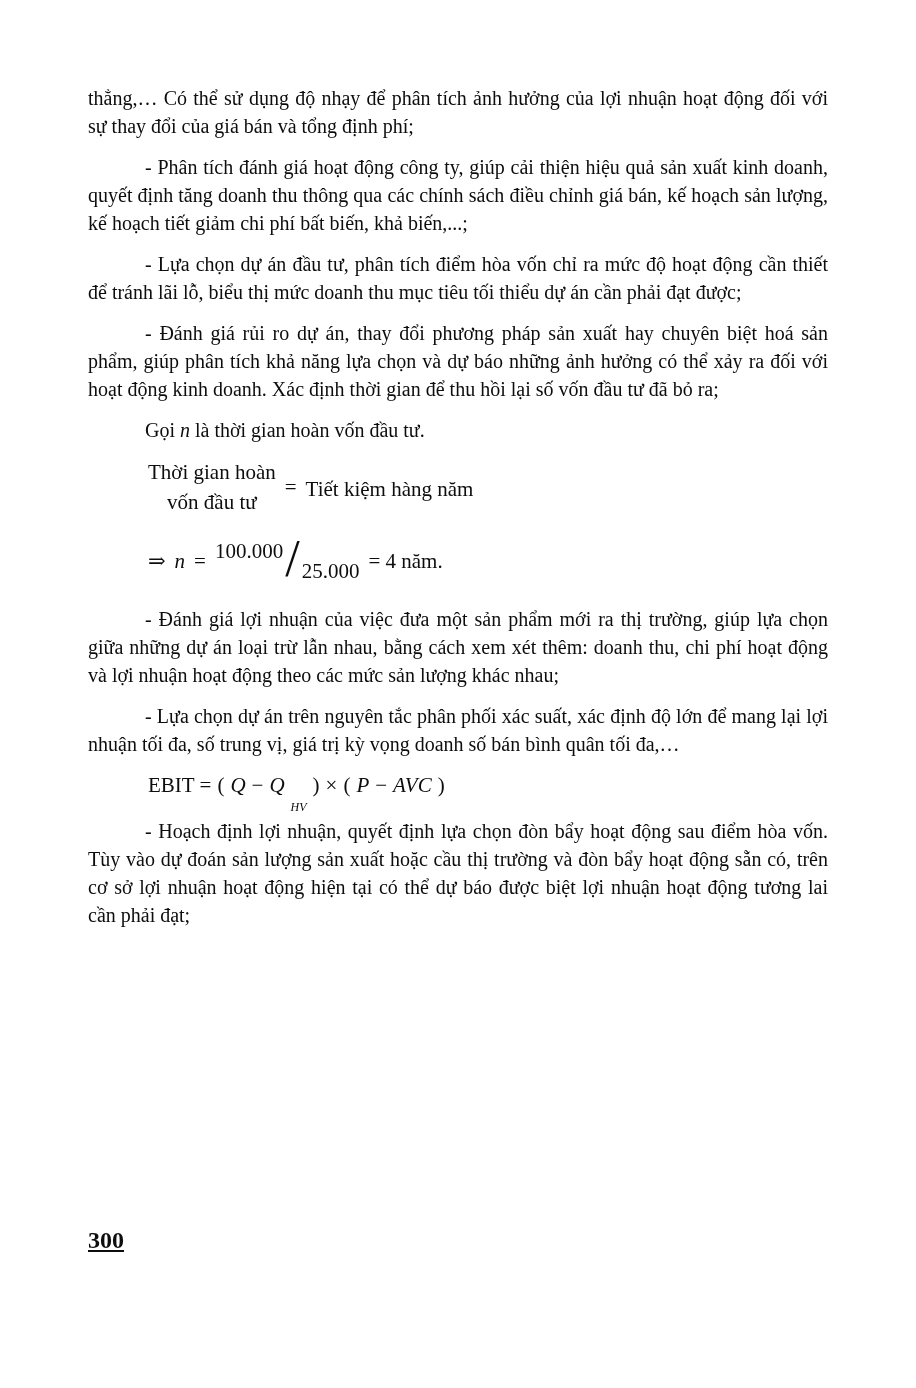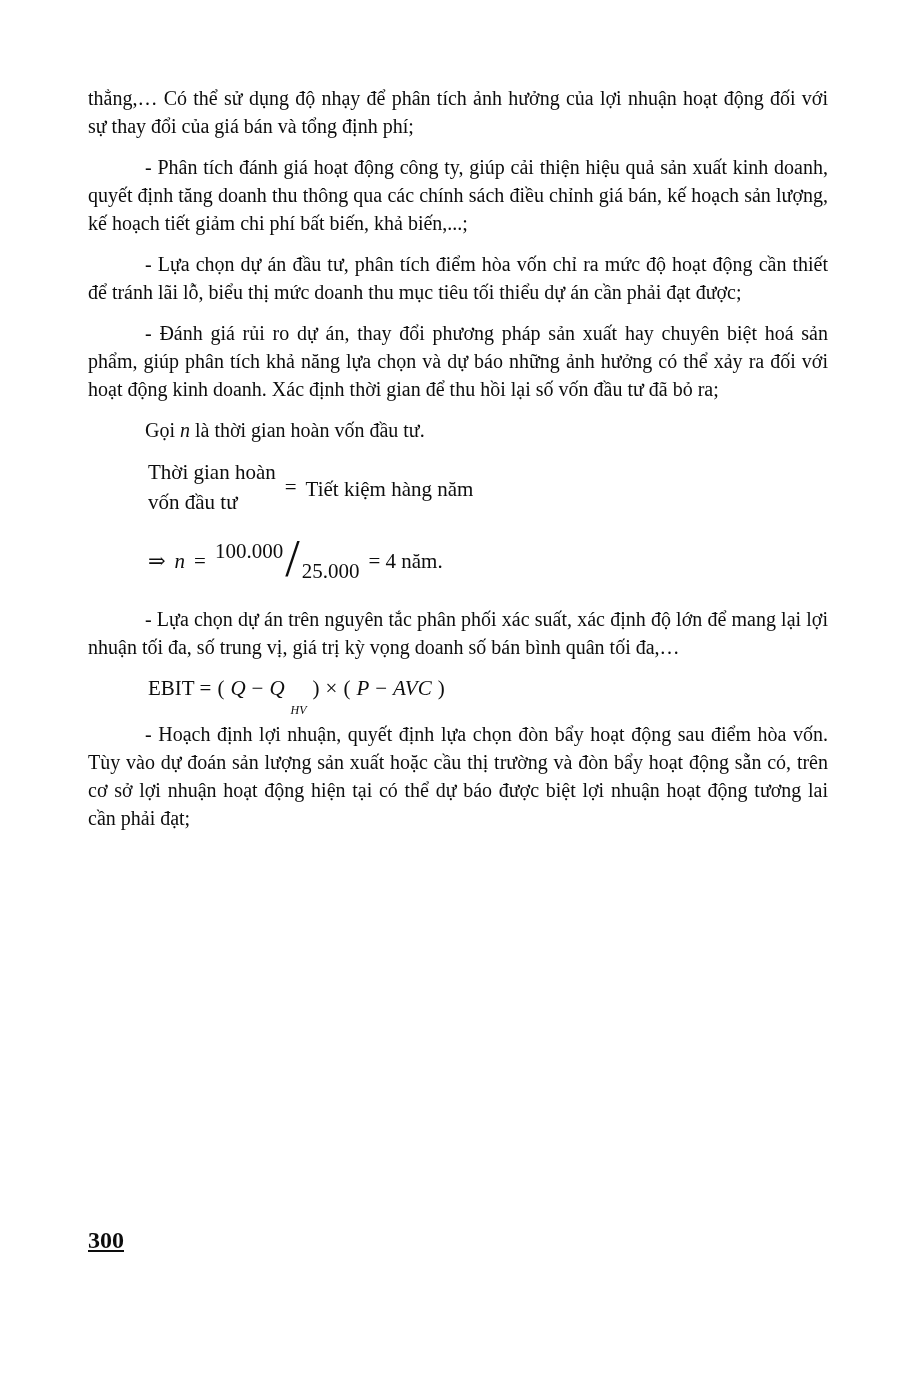--- a/index.html
+++ b/index.html
@@ -7,21 +7,21 @@
   .page {
     width:916px; height:1388px; margin:0 auto; background:#ffffff; color:#0d0d0d;
     font-family:"Liberation Serif","DejaVu Serif",serif;
     font-size:20px; line-height:28px;
     padding:84px 88px 15px 88px; position:relative; overflow:hidden;
   }
   p.para { text-align:justify; text-indent:57px; margin:0 0 13px 0; }
   p.para.no-indent { text-indent:0; }
   .bi { font-weight:bold; font-style:italic; }
   .formula { margin:10px 0 18px 60px; display:flex; align-items:center; gap:9px; font-size:21px; white-space:nowrap; }
-  .stack { display:inline-block; text-align:left; line-height:30px; }
+  .stack { display:inline-block; text-align:center; line-height:30px; }
   .frac { display:inline-block; text-align:center; vertical-align:middle; }
   .frac .num { display:block; padding:0 9px 4px; border-bottom:1.6px solid #0d0d0d; }
   .frac .den { display:block; padding-top:4px; }
   .raised { position:relative; top:-10px; }
   .lowered { position:relative; top:10px;text-align:right; }
   .slash { font-size:52px; line-height:1; margin:0 -7px; position:relative; top:-2px; font-weight:400; }
   .sub { font-size:12px; font-style:italic; position:relative; top:22px; }
   .mvar { font-style:italic; }
   .pagenum { position:absolute; left:88px; top:1226px; font-weight:bold; font-size:24px;text-decoration:underline; }
 </style>
@@ -55,20 +55,21 @@
   <div class="formula">
     <span>⇒</span>
     <span class="mvar">n</span>
     <span>=</span>
     <span class="raised">100.000</span>
     <span class="slash">/</span>
     <span class="lowered">25.000</span>
     <span>= 4 năm.</span>
   </div>
 
+  <p class="para">- Đánh giá lợi nhuận của việc đưa một sản phẩm mới ra thị trường, giúp lựa chọn giữa những dự án loại trừ lẫn nhau, bằng cách xem xét thêm: doanh thu, chi phí hoạt động và lợi nhuận hoạt động theo các mức sản lượng khác nhau;</p>
 
   <p class="para">- Lựa chọn dự án trên nguyên tắc phân phối xác suất, xác định độ lớn để mang lại lợi nhuận tối đa, số trung vị, giá trị kỳ vọng doanh số bán bình quân tối đa,…</p>
 
 
   <div class="formula" style="gap:6px;">
     <span>EBIT = </span>
     <span>(</span>
       <span class="mvar">Q</span>
       <span> − </span>
       <span class="mvar">Q</span>

